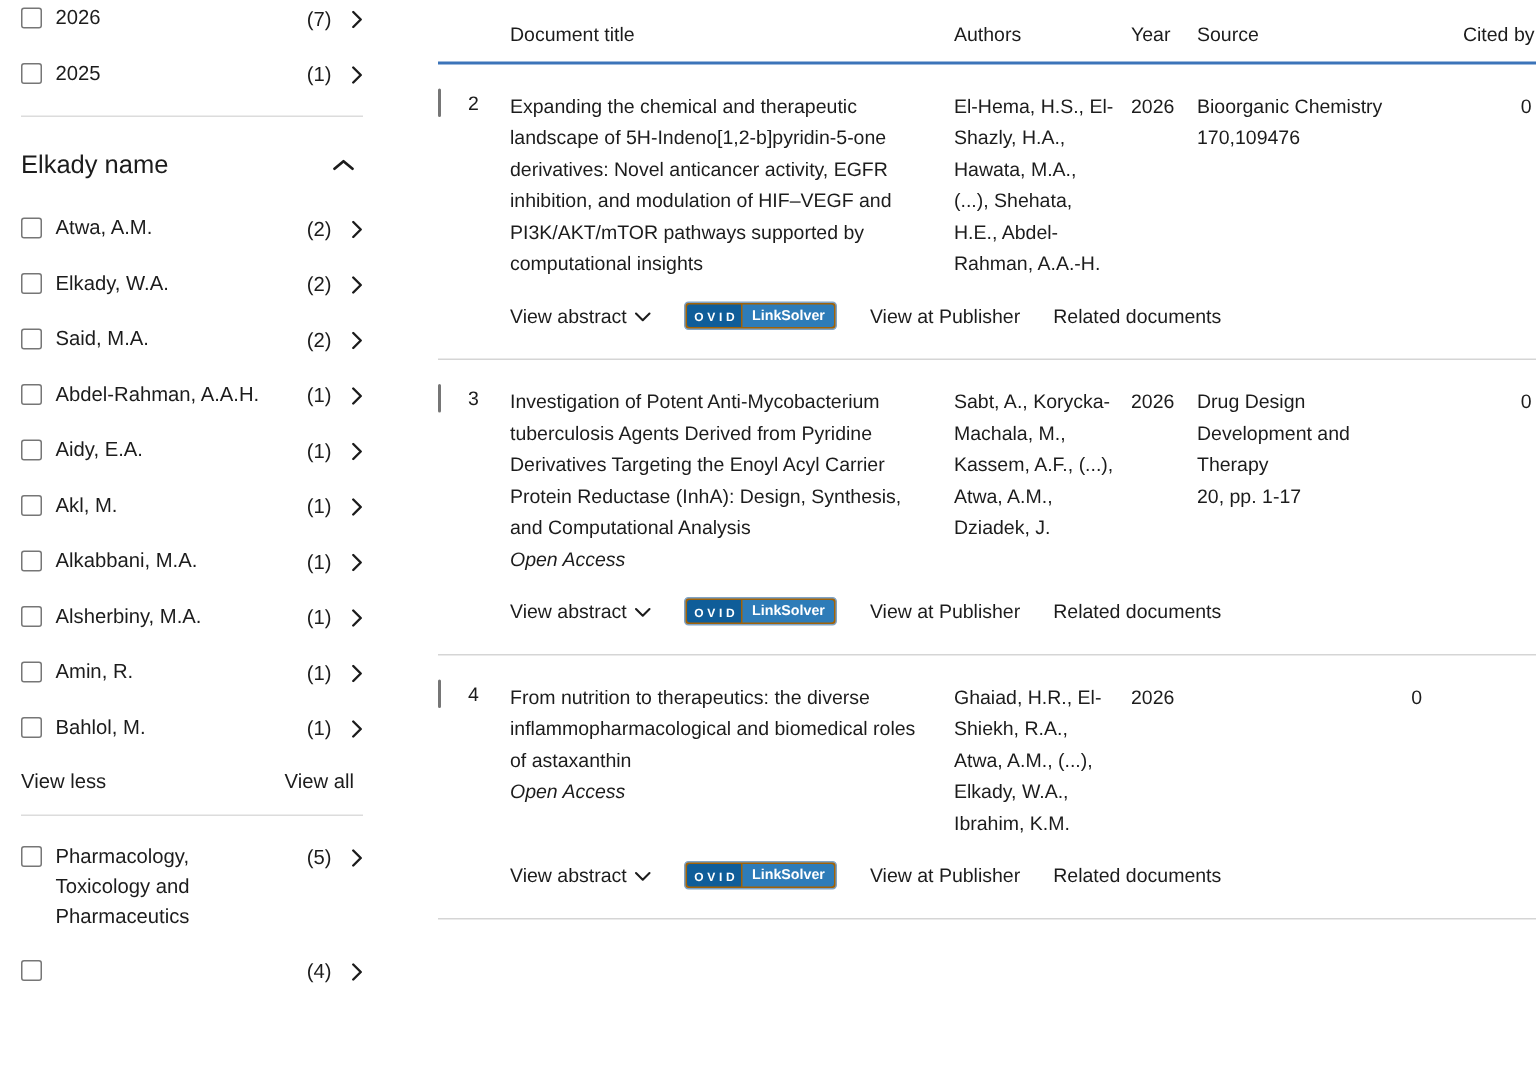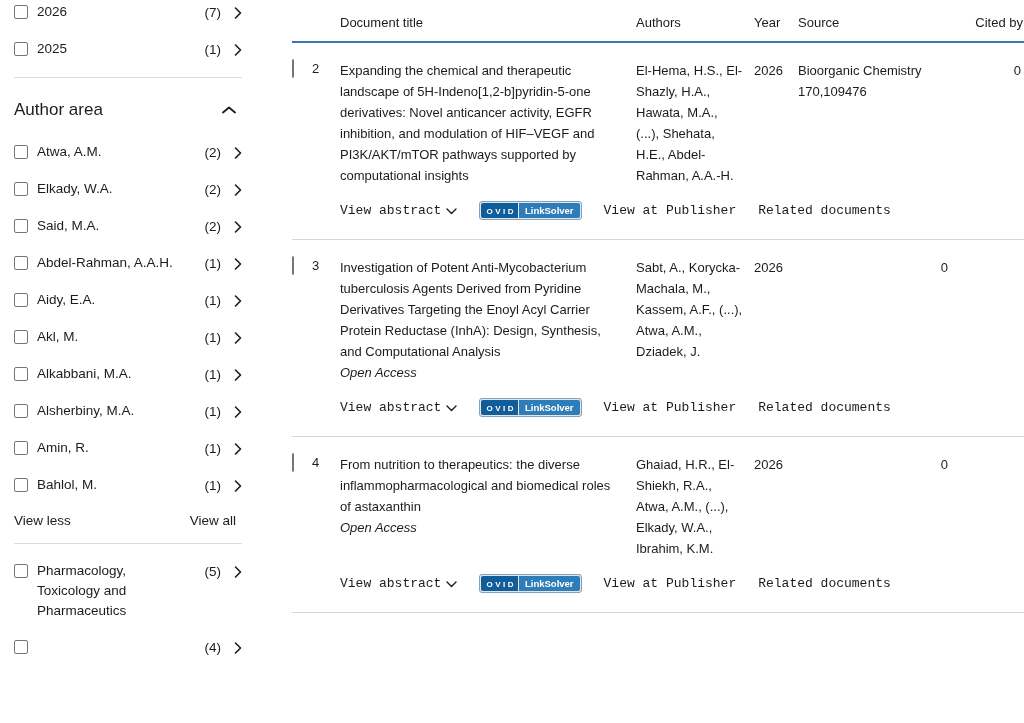--- a/index.html
+++ b/index.html
@@ -33,25 +33,25 @@
   .row-num { font-size:13px; padding-top:1px; }
   .cell { font-size:13px; line-height:21px; }
   .cell-title { padding-right:16px; cursor:pointer; }
   .open-access { font-style:italic; display:block; }
   .cell-authors { padding-right:10px; }
   .cell-source { padding-right:8px; }
   .cell-cited { text-align:right; padding-right:8px; }
   .src-press { display:block; margin-top:21px; padding-left:20px; }
   .actions { display:flex; align-items:center; gap:22px; margin:15px 0 0 48px; padding-bottom:19px;
       font-size:13px; }
-  .action-link { cursor:pointer; display:inline-flex; align-items:center; gap:5px;font-family:Liberation Mono, monospace; }
+  .action-link { cursor:pointer; display:inline-flex; align-items:center; gap:5px; }
   .chev-d { width:11px; height:7px; display:inline-block; margin-top:2px; }
 
   .ovid-badge { display:inline-flex; align-items:stretch; border:1px solid #7fa3c6; border-radius:3px;
-      background:#e5e5e5; padding:1px; cursor:pointer; }
+      background:#a16207; padding:1px; cursor:pointer; }
   .ovid-left { background:#0f5d99; color:#fff; font-weight:bold; font-size:8px; letter-spacing:2.5px;
       padding:3px 2px 2px 5px; border-radius:2px 0 0 2px; display:flex; align-items:center; }
   .ovid-right { background:#2e7cb8; color:#fff; font-weight:bold; font-size:9.5px;
       padding:2px 6px; border-radius:0 2px 2px 0; margin-left:1px; display:flex; align-items:center; }
 </style>
 </head>
 <body>
 
 <svg width="0" height="0" style="position:absolute">
   <defs>
@@ -87,21 +87,21 @@
         <span class="count">(1)</span>
         <svg class="chev-r">
             <use href="#i-chev-r"></use>
           </svg>
       </span>
     </div>
 
     <div class="divider-s"></div>
 
     <div class="section-head">
-      <span>Author area</span>
+      <span>Elkady name</span>
       <svg width="14" height="8">
           <use href="#i-chev-u"></use>
         </svg>
     </div>
 
     <div class="facet-item">
       <span class="cb"></span>
       <span class="facet-label">Atwa, A.M.</span>
       <span class="facet-right">
           <span class="count">(2)</span>
@@ -278,20 +278,25 @@
   <div class="row">
     <div class="grid">
       <span><span class="cb"></span></span>
       <span class="row-num">3</span>
       <span class="cell cell-title">
         <span>Investigation of Potent Anti-Mycobacterium tuberculosis Agents Derived from Pyridine Derivatives Targeting the Enoyl Acyl Carrier Protein Reductase (InhA): Design, Synthesis, and Computational Analysis</span>
         <span class="open-access hide-empty">Open Access</span>
       </span>
       <span class="cell cell-authors">Sabt, A., Korycka-Machala, M., Kassem, A.F., (...), Atwa, A.M., Dziadek, J.</span>
       <span class="cell">2026</span>
+      <span class="cell cell-source">
+        <span>Drug Design Development and Therapy</span><br>
+        <span class="hide-empty">20, pp. 1-17</span>
+        
+      </span>
       <span class="cell cell-cited">0</span>
     </div>
     <div class="actions">
       <span class="action-link">
         <span>View abstract</span>
         <svg class="chev-d">
             <use href="#i-chev-d"></use>
           </svg>
       </span>
       <span class="ovid-badge">

